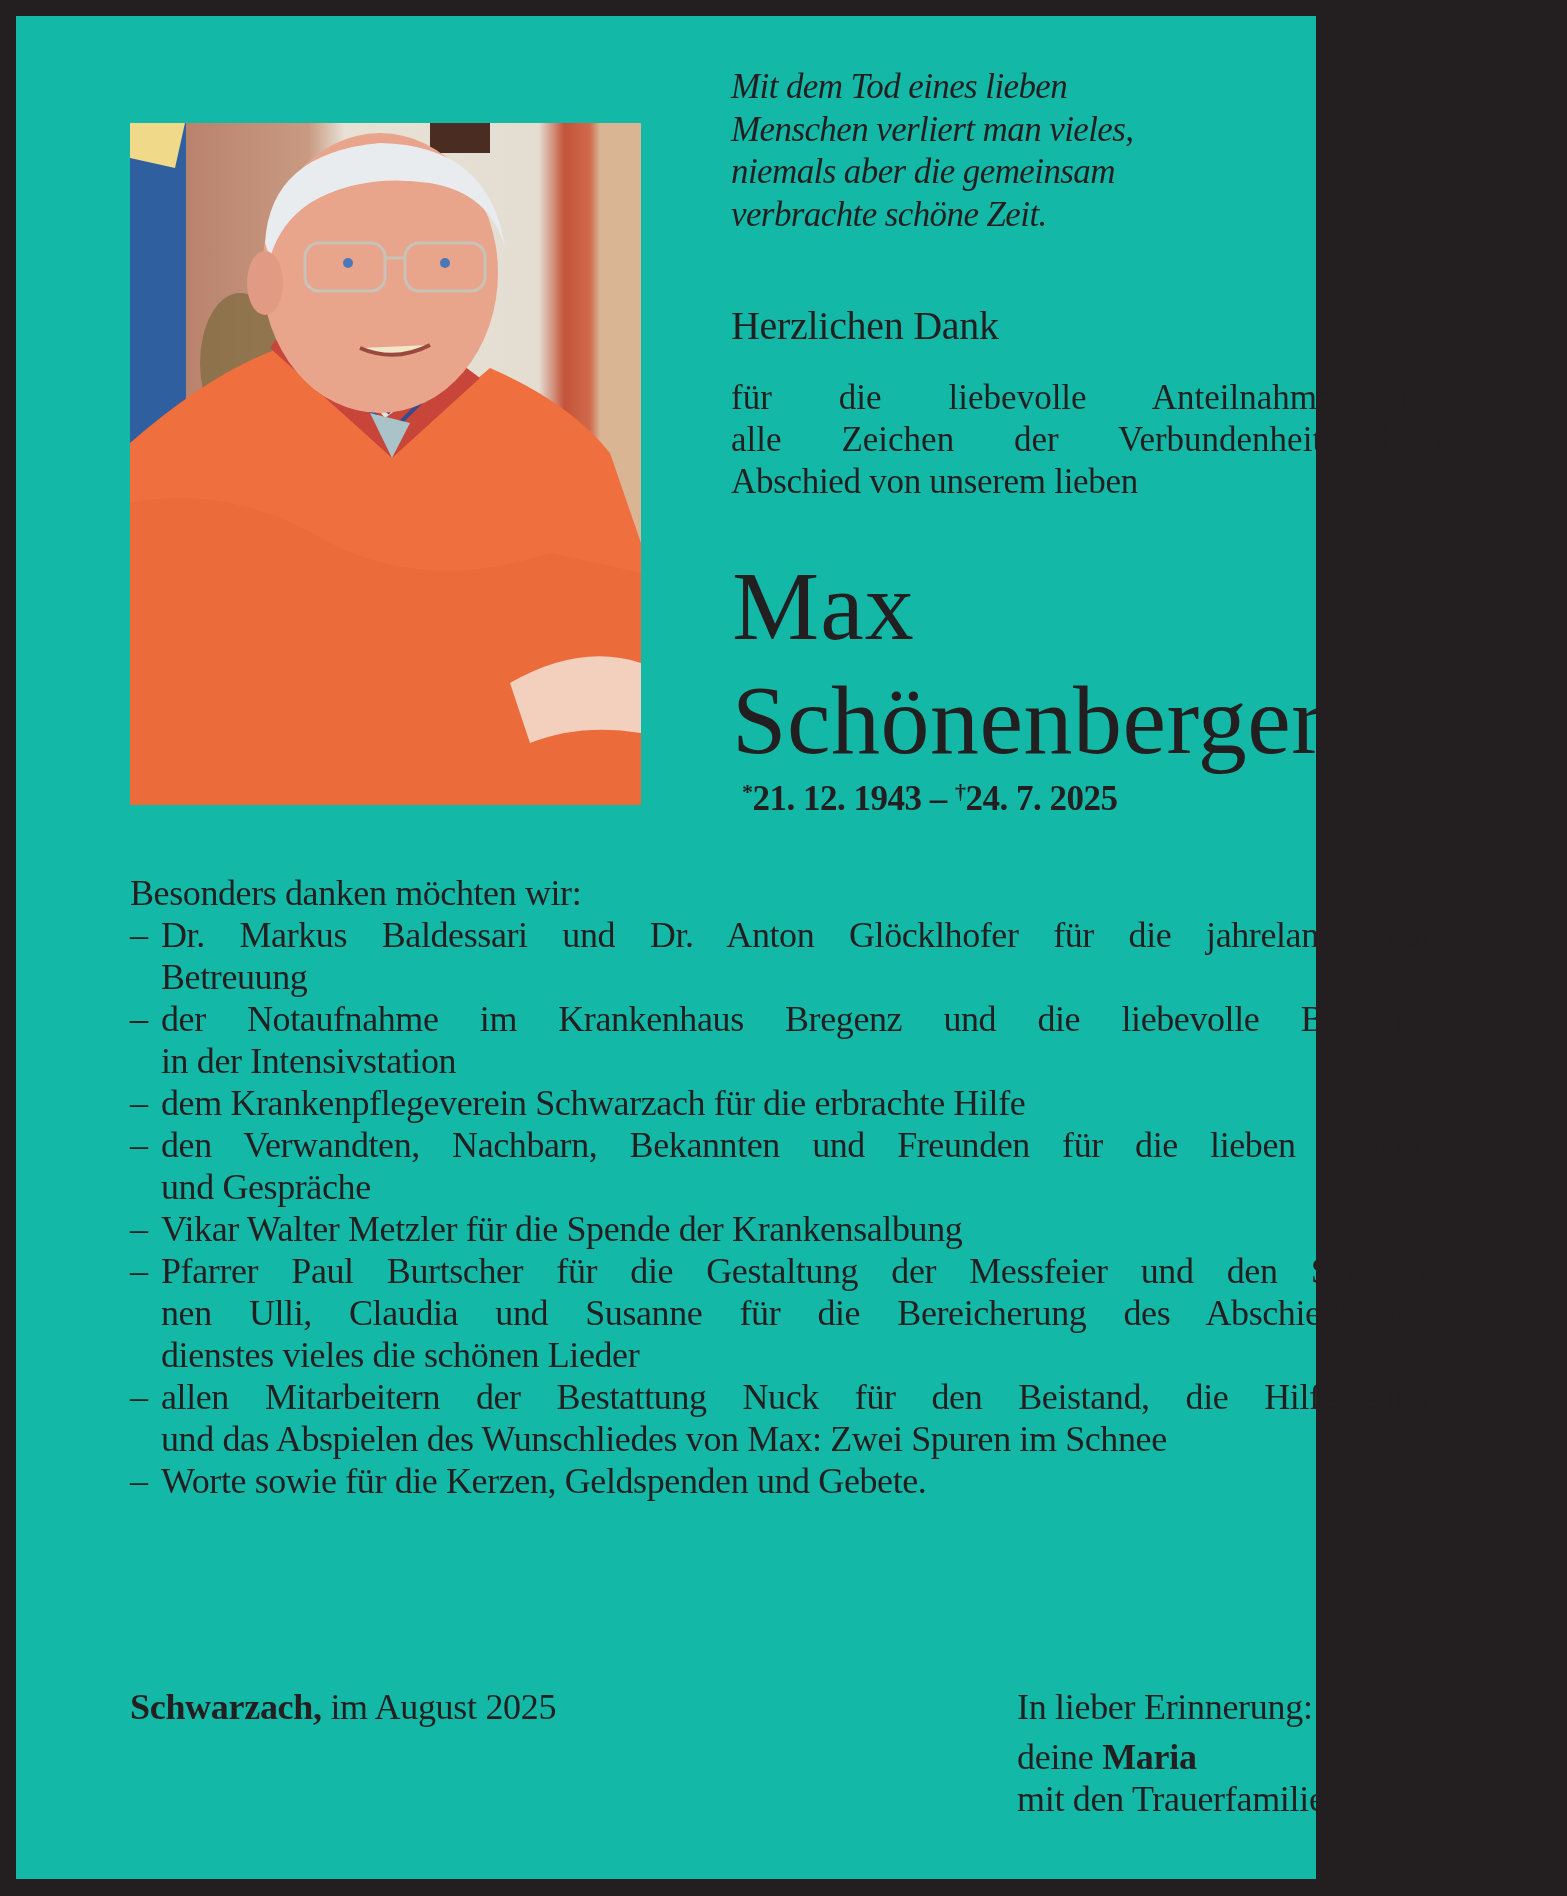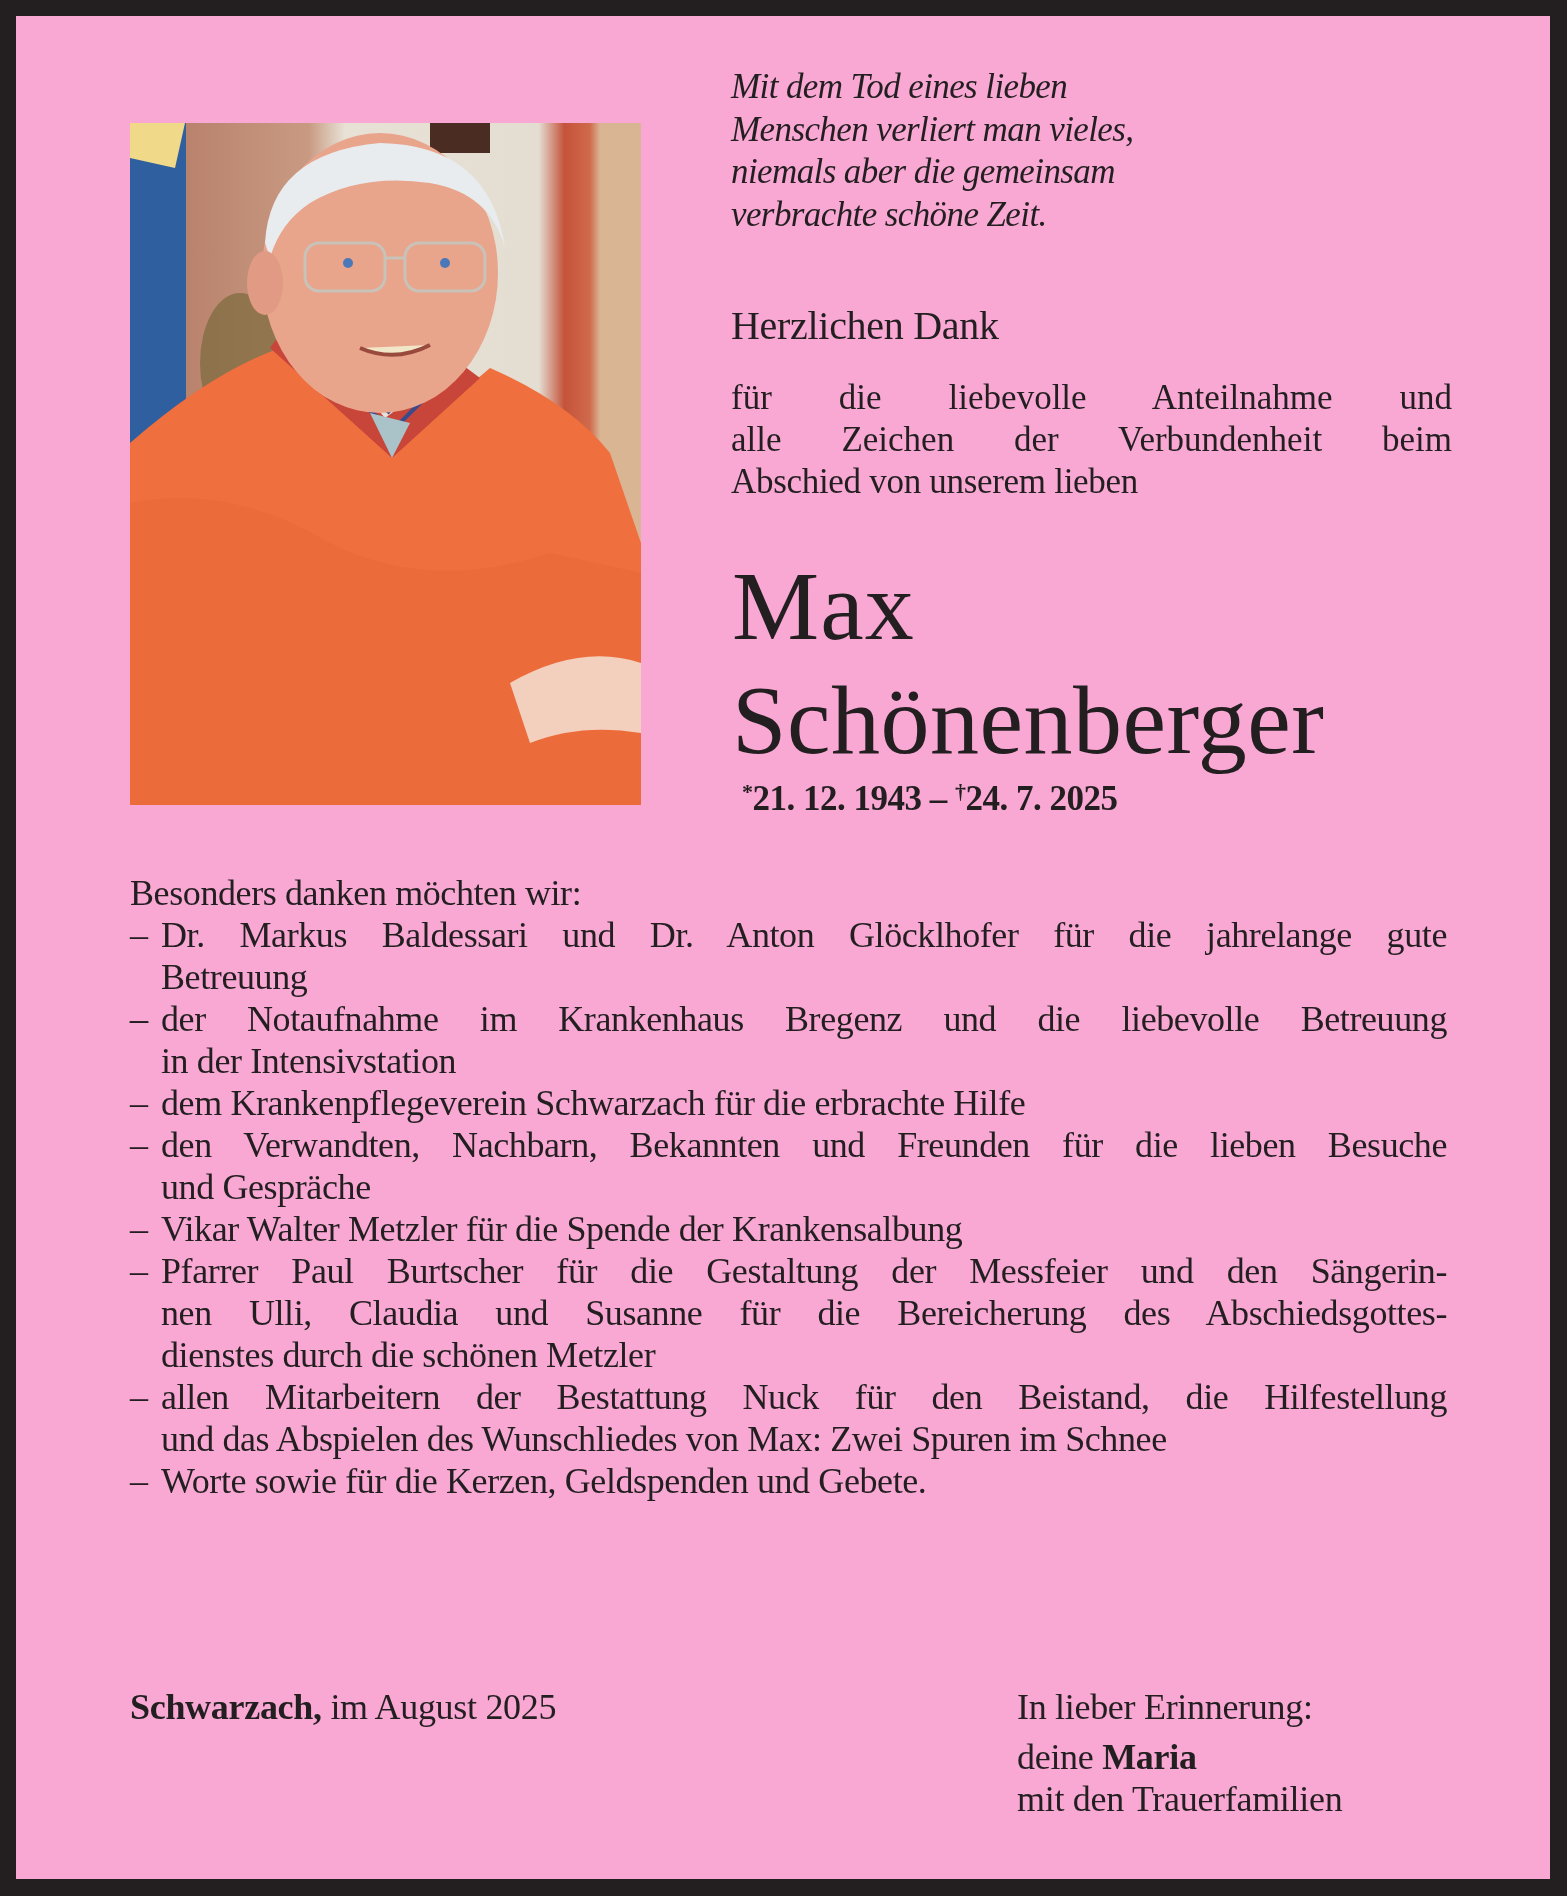--- a/index.html
+++ b/index.html
@@ -5,22 +5,22 @@
   html, body { margin: 0; padding: 0; }
   body {
     width: 1567px; height: 1896px;
     background: #231f20;
     position: relative; overflow: hidden;
     font-family: "Liberation Serif", "DejaVu Serif", serif;
     color: #231f20;
   }
   .page {
     position: absolute; left: 16px; top: 16px;
-    width: 1534px; height: 1863px;
-    background: #f9a8d4;
+    width: 1300px; height: 1863px;
+    background: #14b8a6;
     font-family: Liberation Serif, serif;
   }
   .abs { position: absolute; white-space: nowrap; }
 
   
   .photo {
     position: absolute; left: 114px; top: 107px;
     width: 511px; height: 682px; overflow: hidden;
     background: linear-gradient(90deg, #2f5f9e 0%, #2f5f9e 11%, #b9826c 11%, #c99a82 35%, #e7e1d6 42%, #e4ddd2 80%, #c4533a 85%, #d06a4c 90%, #d9b594 92%, #d9b594 100%);
   }
@@ -148,21 +148,21 @@
         <span class="ln l">und Gespräche</span>
       </div>
       <div class="li">
         <span class="dash">–</span>
         <span class="ln l">Vikar Walter Metzler für die Spende der Krankensalbung</span>
       </div>
       <div class="li">
         <span class="dash">–</span>
         <span class="ln j">Pfarrer Paul Burtscher für die Gestaltung der Messfeier und den Sängerin-</span>
         <span class="ln j">nen Ulli, Claudia und Susanne für die Bereicherung des Abschiedsgottes-</span>
-        <span class="ln l">dienstes durch die schönen Metzler</span>
+        <span class="ln l">dienstes vieles die schönen Lieder</span>
       </div>
       <div class="li">
         <span class="dash">–</span>
         <span class="ln j">allen Mitarbeitern der Bestattung Nuck für den Beistand, die Hilfestellung</span>
         <span class="ln l">und das Abspielen des Wunschliedes von Max: Zwei Spuren im Schnee</span>
       </div>
       <div class="li">
         <span class="dash">–</span>
         <span class="ln l">Worte sowie für die Kerzen, Geldspenden und Gebete.</span>
       </div>

